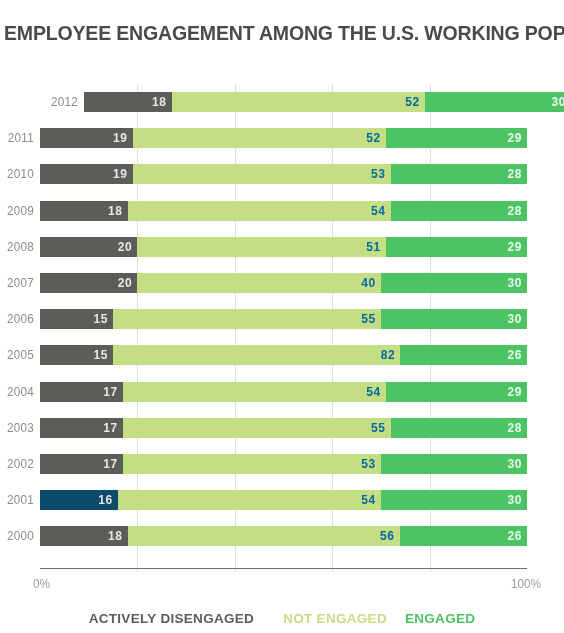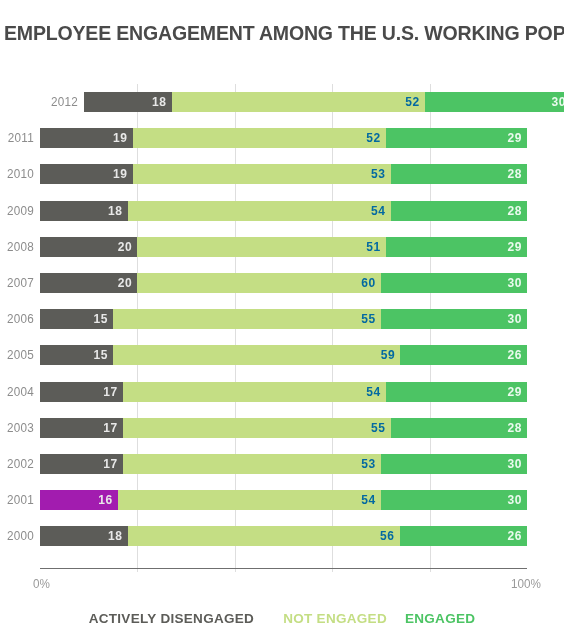--- a/index.html
+++ b/index.html
@@ -214,21 +214,21 @@
         <div class="seg seg-engaged" style="left: 345.77px; width: 141.23px; background: rgb(76, 196, 100);">
           <span class="seg-label">29</span>
         </div>
       </div>
       <div class="bar-row" style="top: 189px;">
         <div class="year-label">2007</div>
         <div class="seg seg-disengaged" style="left: 0px; width: 97.4px; background: rgb(92, 92, 88);">
           <span class="seg-label">20</span>
         </div>
         <div class="seg seg-notengaged" style="left: 97.4px; width: 243.5px; background: rgb(196, 222, 132);">
-          <span class="seg-label">60</span>
+          <span class="seg-label">40</span>
         </div>
         <div class="seg seg-engaged" style="left: 340.9px; width: 146.1px; background: rgb(76, 196, 100);">
           <span class="seg-label">30</span>
         </div>
       </div>
       <div class="bar-row" style="top: 225.2px;">
         <div class="year-label">2006</div>
         <div class="seg seg-disengaged" style="left: 0px; width: 73.05px; background: rgb(92, 92, 88);">
           <span class="seg-label">15</span>
         </div>
@@ -238,21 +238,21 @@
         <div class="seg seg-engaged" style="left: 340.9px; width: 146.1px; background: rgb(76, 196, 100);">
           <span class="seg-label">30</span>
         </div>
       </div>
       <div class="bar-row" style="top: 261.4px;">
         <div class="year-label">2005</div>
         <div class="seg seg-disengaged" style="left: 0px; width: 73.05px; background: rgb(92, 92, 88);">
           <span class="seg-label">15</span>
         </div>
         <div class="seg seg-notengaged" style="left: 73.05px; width: 287.33px; background: rgb(196, 222, 132);">
-          <span class="seg-label">59</span>
+          <span class="seg-label">82</span>
         </div>
         <div class="seg seg-engaged" style="left: 360.38px; width: 126.62px; background: rgb(76, 196, 100);">
           <span class="seg-label">26</span>
         </div>
       </div>
       <div class="bar-row" style="top: 297.6px;">
         <div class="year-label">2004</div>
         <div class="seg seg-disengaged" style="left: 0px; width: 82.79px; background: rgb(92, 92, 88);">
           <span class="seg-label">17</span>
         </div>
@@ -282,21 +282,21 @@
         </div>
         <div class="seg seg-notengaged" style="left: 82.79px; width: 258.11px; background: rgb(196, 222, 132);">
           <span class="seg-label">53</span>
         </div>
         <div class="seg seg-engaged" style="left: 340.9px; width: 146.1px; background: rgb(76, 196, 100);">
           <span class="seg-label">30</span>
         </div>
       </div>
       <div class="bar-row" style="top: 406.2px;">
         <div class="year-label">2001</div>
-        <div class="seg seg-disengaged" style="left: 0px; width: 77.92px; background: #a21caf;">
+        <div class="seg seg-disengaged" style="left: 0px; width: 77.92px; background: #0c4a6e;">
           <span class="seg-label">16</span>
         </div>
         <div class="seg seg-notengaged" style="left: 77.92px; width: 262.98px; background: rgb(196, 222, 132);">
           <span class="seg-label">54</span>
         </div>
         <div class="seg seg-engaged" style="left: 340.9px; width: 146.1px; background: rgb(76, 196, 100);">
           <span class="seg-label">30</span>
         </div>
       </div>
       <div class="bar-row" style="top: 442.4px;">

